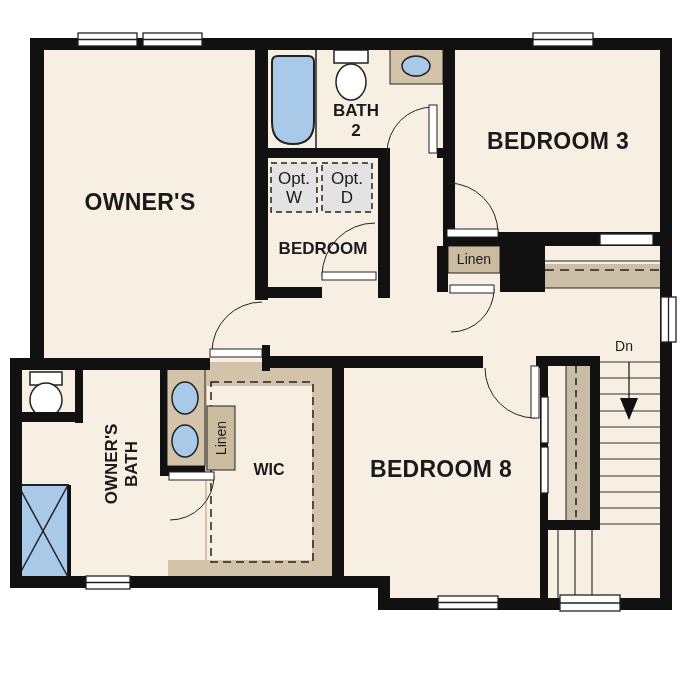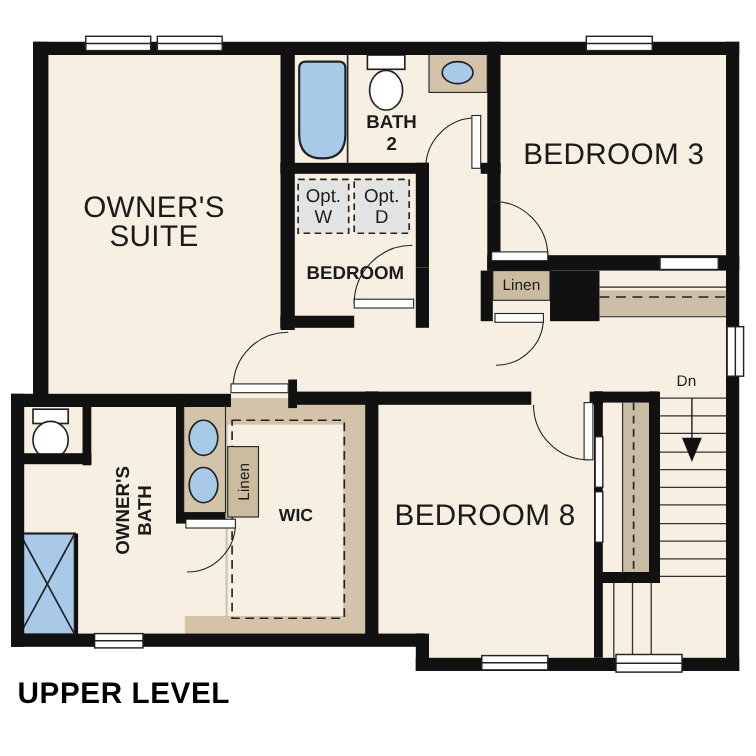--- a/index.html
+++ b/index.html
@@ -10,21 +10,21 @@
     --gray:#E3E3E3;
     --ink:#1a1a1a;
   }
   html,body{margin:0;padding:0;background:#ffffff;}
   #plan-canvas{position:relative;width:687px;height:687px;background:#ffffff;overflow:hidden;
     font-family:"Liberation Sans",sans-serif;}
   #plan-svg{position:absolute;left:0;top:0;}
   .lbl{position:absolute;color:var(--ink);white-space:nowrap;text-align:center;
     transform:translate(-50%,-50%);}
   .lbl.rot{transform:translate(-50%,-50%) rotate(-90deg);}
-  .big{font-size:27px;font-weight:normal;line-height:27px;letter-spacing:.3px;}
+  .big{font-size:23px;font-weight:bold;line-height:27px;letter-spacing:.3px;}
   .med{font-size:17px;font-weight:bold;line-height:20px;}
   .small{font-size:17px;line-height:19px;}
   .tiny{font-size:14px;line-height:16px;}
   .wicf{font-size:16px;}
   .plan-title{position:absolute;left:16px;top:615px;font-size:27px;font-weight:bold;
     letter-spacing:.5px;color:#000;}
 </style>
 </head>
 <body>
 
@@ -206,21 +206,20 @@
     </g>
     <g>
       <path d="M214,476 A44,44 0 0 1 170,520" fill="none" stroke="#222" stroke-width="1"></path>
       <rect x="169" y="472" width="45" height="8" fill="#fff" stroke="#222" stroke-width="1"></rect>
     </g>
   </g>
 </svg>
 
   <div class="lbl big" style="left:140px;top:202px;">
     <div>OWNER'S</div>
-      <div>SUITE</div>
   </div>
   <div class="lbl med" style="left:356px;top:121px;">
     <div>BATH</div>
       <div>2</div>
   </div>
   <div class="lbl big" style="left:558px;top:141px;">BEDROOM 3</div>
   <div class="lbl med" style="left:323px;top:249px;">BEDROOM</div>
   <div class="lbl small" style="left:294px;top:188px;">
     <div>Opt.</div>
       <div>W</div>
@@ -231,14 +230,13 @@
   </div>
   <div class="lbl tiny" style="left:474px;top:259px;">Linen</div>
   <div class="lbl tiny rot" style="left:221px;top:438px;">Linen</div>
   <div class="lbl med rot" style="left:122px;top:464px;">
     <div>OWNER'S</div>
       <div>BATH</div>
   </div>
   <div class="lbl wicf" style="left:269px;top:470px;font-weight:bold;">WIC</div>
   <div class="lbl big" style="left:441px;top:469px;">BEDROOM 8</div>
   <div class="lbl" style="left:624px;top:346px;font-size:14px;">Dn</div>
-  <div class="plan-title">UPPER LEVEL</div>
 </div>
 
 </body></html>

